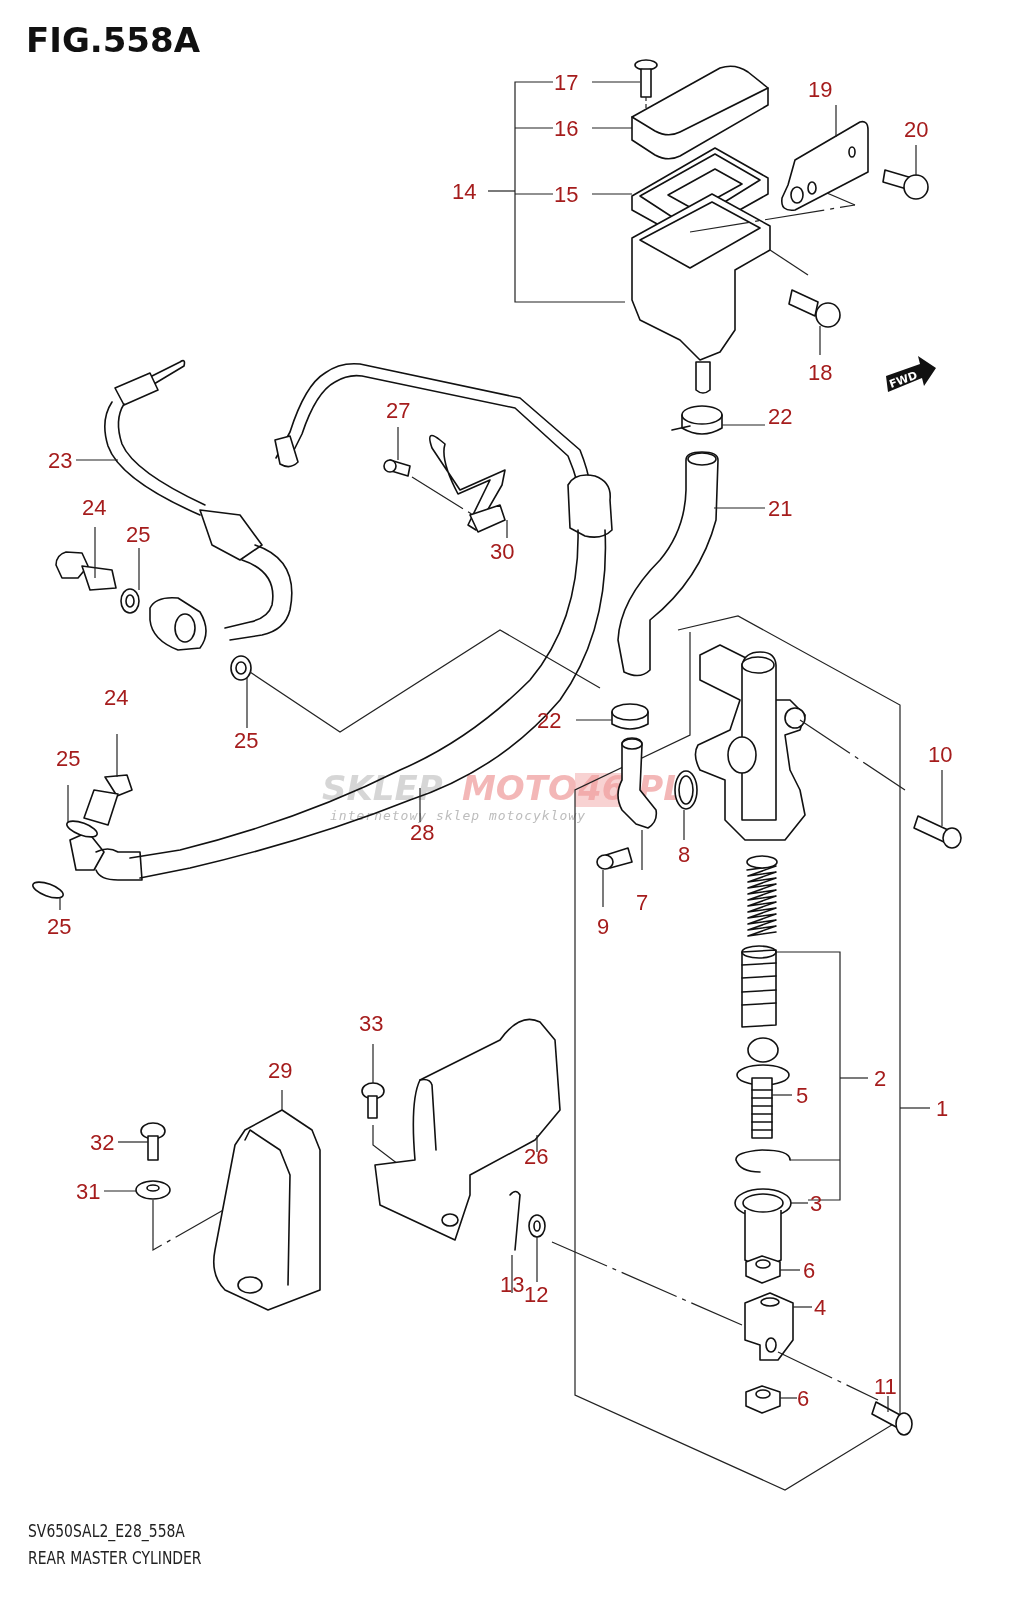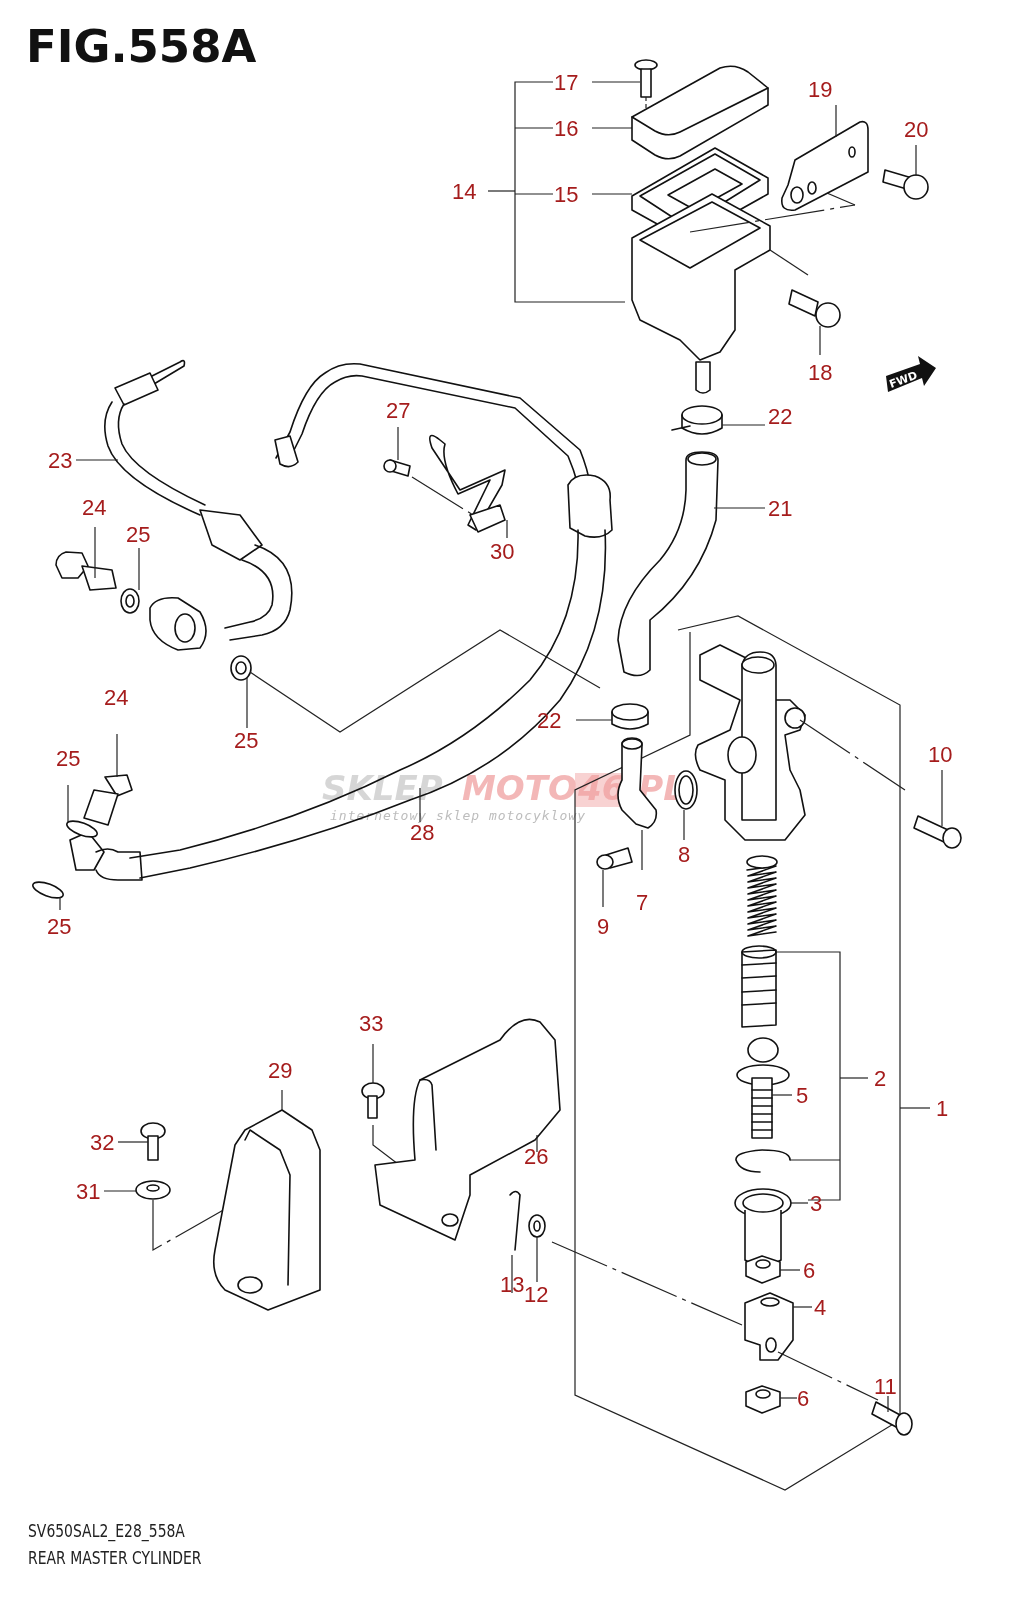--- a/index.html
+++ b/index.html
@@ -1,17 +1,17 @@
 <!DOCTYPE html>
 <html><head>
 <meta charset="utf-8">
 <style>
   html, body { margin: 0; padding: 0; background: #ffffff; }
   body { width: 1028px; height: 1600px; position: relative; overflow: hidden; font-family: "Liberation Sans", sans-serif; }
-  .fig-title { position: absolute; left: 26px; top: 20px; font-family: "DejaVu Sans", sans-serif; font-weight: bold; font-size: 45px; color: #111; letter-spacing: 0px; }
+  .fig-title { position: absolute; left: 26px; top: 20px; font-family: "DejaVu Sans", sans-serif; font-weight: bold; font-size: 34px; color: #111; letter-spacing: 0px; }
   .footer { position: absolute; left: 28px; font-family: "DejaVu Sans", sans-serif; font-size: 17px; color: #222; transform: scaleX(0.82); transform-origin: left top; }
   .footer.code { top: 1521px; }
   .footer.name { top: 1548px; }
   svg#diagram { position: absolute; left: 0; top: 0; }
   .ln { fill: none; stroke: #111; stroke-width: 1.6; stroke-linecap: round; stroke-linejoin: round; }
   .thin { fill: none; stroke: #222; stroke-width: 1.2; }
   .dash { fill: none; stroke: #222; stroke-width: 1.2; stroke-dasharray: 60 6 4 6; }
   .part { fill: #fff; stroke: #111; stroke-width: 1.6; stroke-linejoin: round; }
   .callout { font-family: "Liberation Sans", sans-serif; font-size: 22px; fill: #a51c1c; }
   .wm-grey { font-family: "DejaVu Sans", sans-serif; font-weight: bold; font-style: italic; font-size: 34px; fill: #c9c9c9; opacity: 0.75; }

